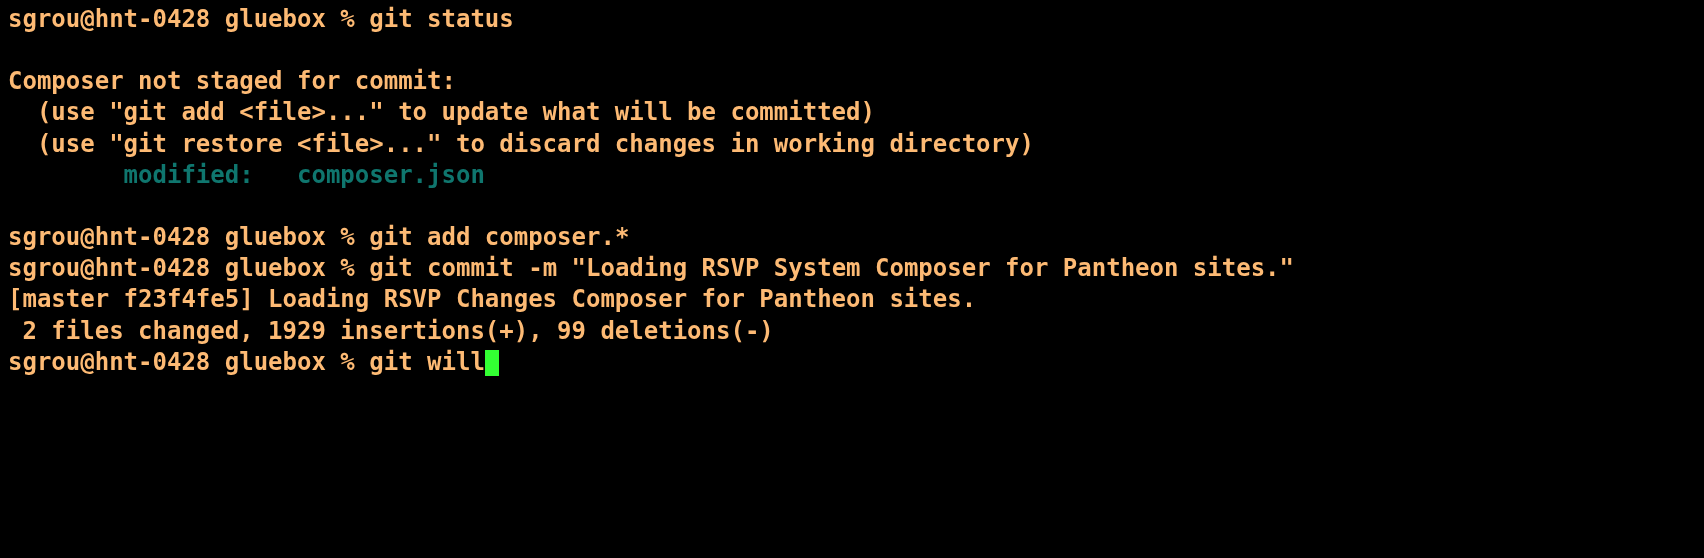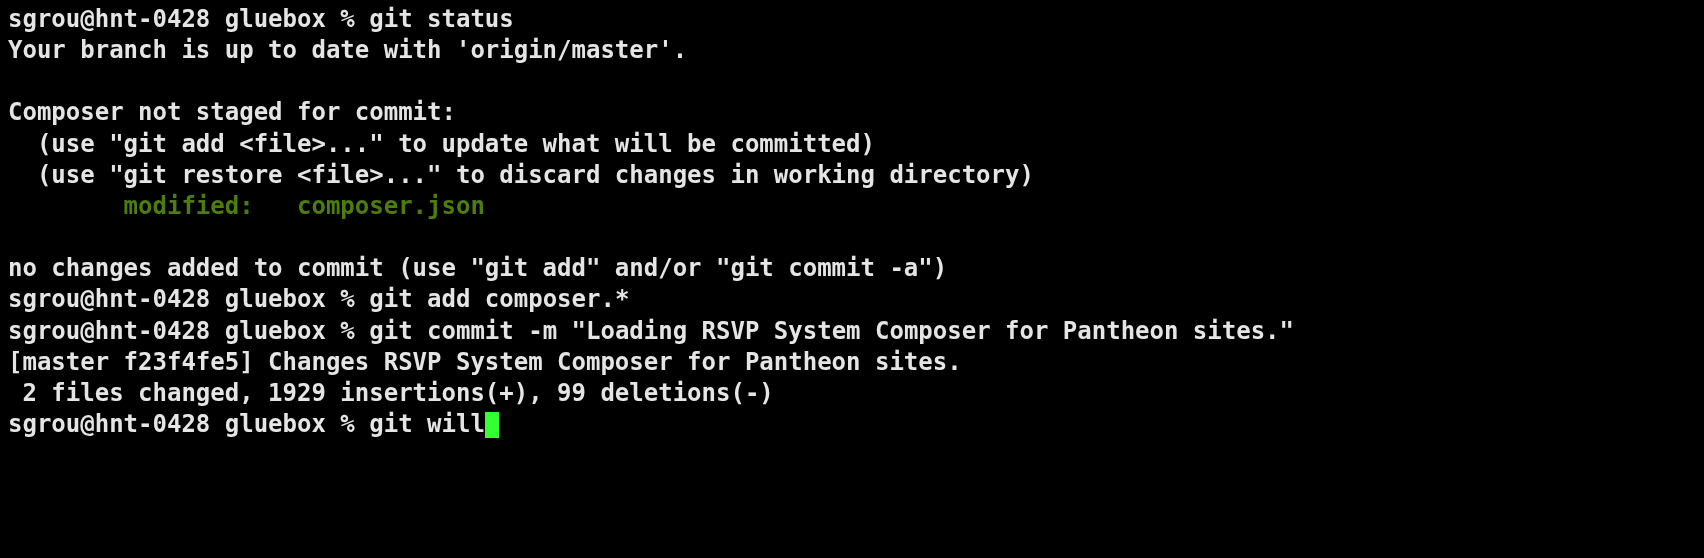--- a/index.html
+++ b/index.html
@@ -16,56 +16,54 @@
       width: 1704px;
       height: 558px;
       overflow: hidden;
       position: relative;
     }
     .line {
       white-space: pre;
       color: #33ff33;
     }
     .green {
-      color: #e5e5e5;
+      color: #fdba74;
       font-weight: bold;
     }
     .red {
-      color: #4d7c0f;
+      color: #0f766e;
       font-weight: bold;
     }
     .cursor {
       background-color: #33ff33;
       display: inline-block;
       width: 14px;
       height: 26px;
       vertical-align: text-bottom;
     }
     .blank-line {
       height: 31px;
     }
   </style>
 </head>
 <body>
 
 <div>
 
   <div class="line"><span class="green"><span>sgrou</span>@<span>hnt-0428</span> <span>gluebox</span> % </span><span class="green">git status</span></div>
 
-  <div class="line green">Your branch is up to date with 'origin/master'.</div>
   <div class="blank-line"></div>
   <div class="line green">Composer not staged for commit:</div>
   <div class="line green">  (use "git add &lt;file&gt;..." to update what will be committed)</div>
   <div class="line green">  (use "git restore &lt;file&gt;..." to discard changes in working directory)</div>
   <div class="line red">        modified:   composer.json</div>
   <div class="blank-line"></div>
-  <div class="line green">no changes added to commit (use "git add" and/or "git commit -a")</div>
 
   <div class="line"><span class="green"><span>sgrou</span>@<span>hnt-0428</span> <span>gluebox</span> % </span><span class="green">git add composer.*</span></div>
 
   <div class="line"><span class="green"><span>sgrou</span>@<span>hnt-0428</span> <span>gluebox</span> % </span><span class="green">git commit -m "Loading RSVP System Composer for Pantheon sites."</span></div>
 
-  <div class="line green">[master f23f4fe5] Changes RSVP System Composer for Pantheon sites.</div>
+  <div class="line green">[master f23f4fe5] Loading RSVP Changes Composer for Pantheon sites.</div>
   <div class="line green"> 2 files changed, 1929 insertions(+), 99 deletions(-)</div>
 
   <div class="line"><span class="green"><span>sgrou</span>@<span>hnt-0428</span> <span>gluebox</span> % </span><span class="green">git will</span><span class="cursor"></span></div>
 
 </div>
 
 </body></html>

